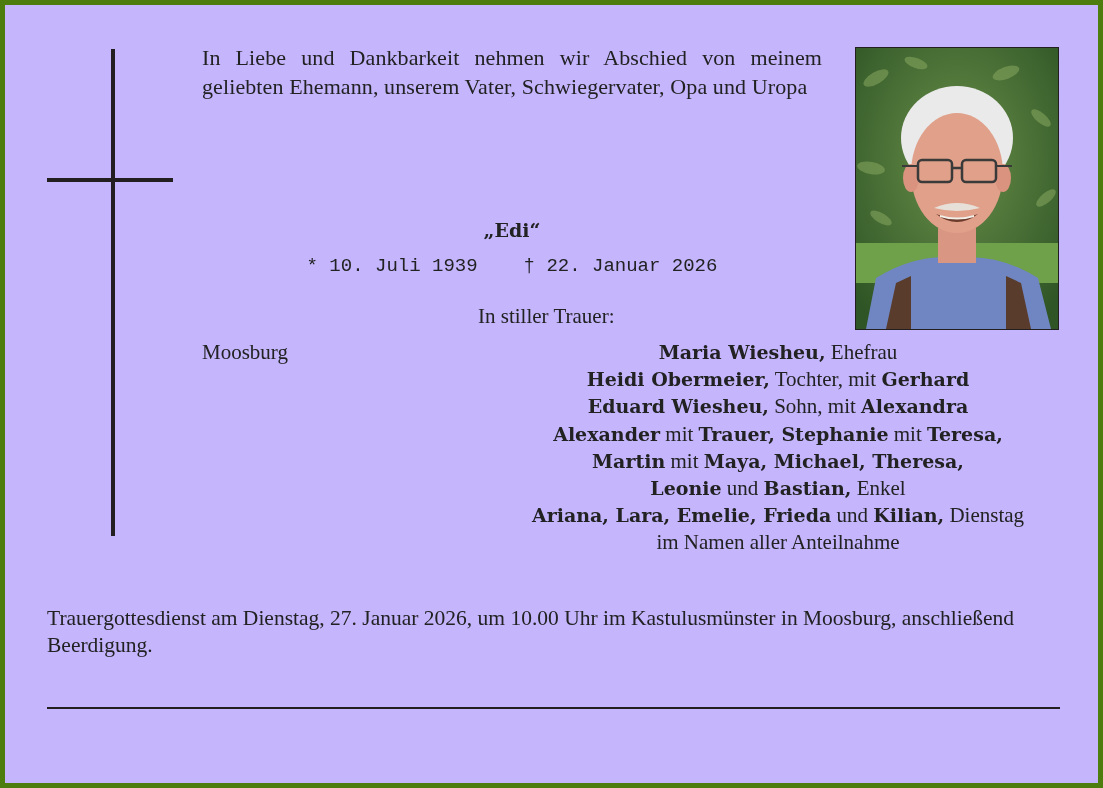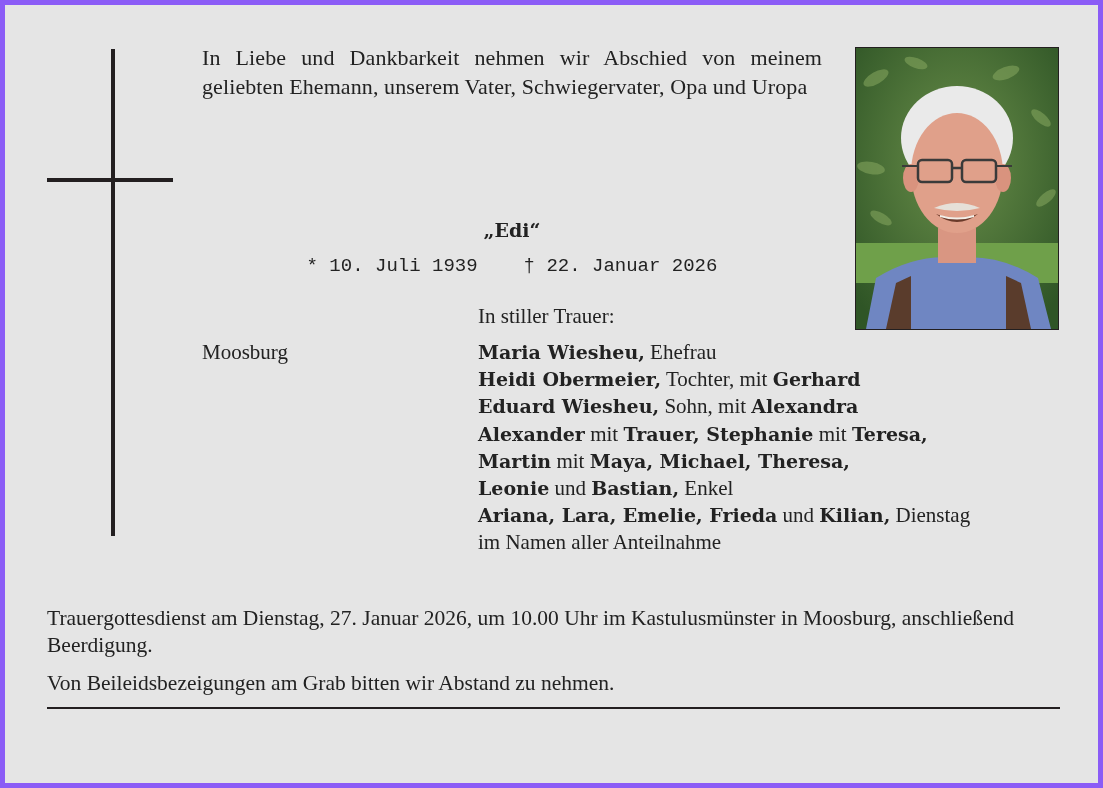--- a/index.html
+++ b/index.html
@@ -4,22 +4,22 @@
   <style>
     html, body { margin: 0; padding: 0; }
     body {
       width: 1103px; height: 788px; background: #ffffff;
       font-family: "DejaVu Serif", "Liberation Serif", serif;
       color: #222;
     }
     .frame {
       position: absolute; left: 0; top: 0;
       width: 1093px; height: 778px;
-      border: 5px solid #8b5cf6;
-      background: #e5e5e5;
+      border: 5px solid #4d7c0f;
+      background: #c4b5fd;
       overflow: hidden;
     }
     .cross-v {
       position: absolute; left: 106px; top: 44px; width: 4px; height: 487px;
       background: #231f20;
     }
     .cross-h {
       position: absolute; left: 42px; top: 173px; width: 126px; height: 4px;
       background: #231f20;
     }
@@ -59,20 +59,21 @@
       font-family: "Liberation Serif", serif; font-size: 21px;
     }
     .place {
       position: absolute; left: 197px; top: 334px;
       font-family: "Liberation Serif", serif; font-size: 21px; line-height: 26px;
     }
     .mourners {
       position: absolute; left: 473px; top: 334px; width: 600px;
       font-family: "Liberation Serif", serif; font-size: 21px; line-height: 27.2px;
       white-space: nowrap;
+      text-align: center;
     }
     .mourners .line { display: block; }
     .mourners b { font-weight: bold; font-family: "DejaVu Serif", serif; font-size: 19px; }
     .service {
       position: absolute; left: 42px; top: 600px; width: 1015px;
       font-family: "Liberation Serif", serif; font-size: 21.5px; line-height: 27px;
     }
     .note {
       position: absolute; left: 42px; top: 665px; width: 1015px;
       font-family: "Liberation Serif", serif; font-size: 21.5px; line-height: 27px;
@@ -151,15 +152,14 @@
       <span class="line"><b>Heidi Obermeier,</b><span> Tochter, mit </span><b>Gerhard</b></span>
       <span class="line"><b>Eduard Wiesheu,</b><span> Sohn, mit </span><b>Alexandra</b></span>
       <span class="line"><b>Alexander</b><span> mit </span><b>Trauer, Stephanie</b><span> mit </span><b>Teresa,</b></span>
       <span class="line"><b>Martin</b><span> mit </span><b>Maya, Michael, Theresa,</b></span>
       <span class="line"><b>Leonie</b><span> und </span><b>Bastian,</b><span> Enkel</span></span>
       <span class="line"><b>Ariana, Lara, Emelie, Frieda</b><span> und </span><b>Kilian,</b><span> Dienstag</span></span>
       <span class="line"><span>im Namen aller Anteilnahme</span></span>
     </div>
 
   <div class="service">Trauergottesdienst am Dienstag, 27. Januar 2026, um 10.00 Uhr im Kastulusmünster in Moosburg, anschließend Beerdigung.</div>
-  <div class="note">Von Beileidsbezeigungen am Grab bitten wir Abstand zu nehmen.</div>
   <div class="rule"></div>
 </div>
 
 </body></html>

